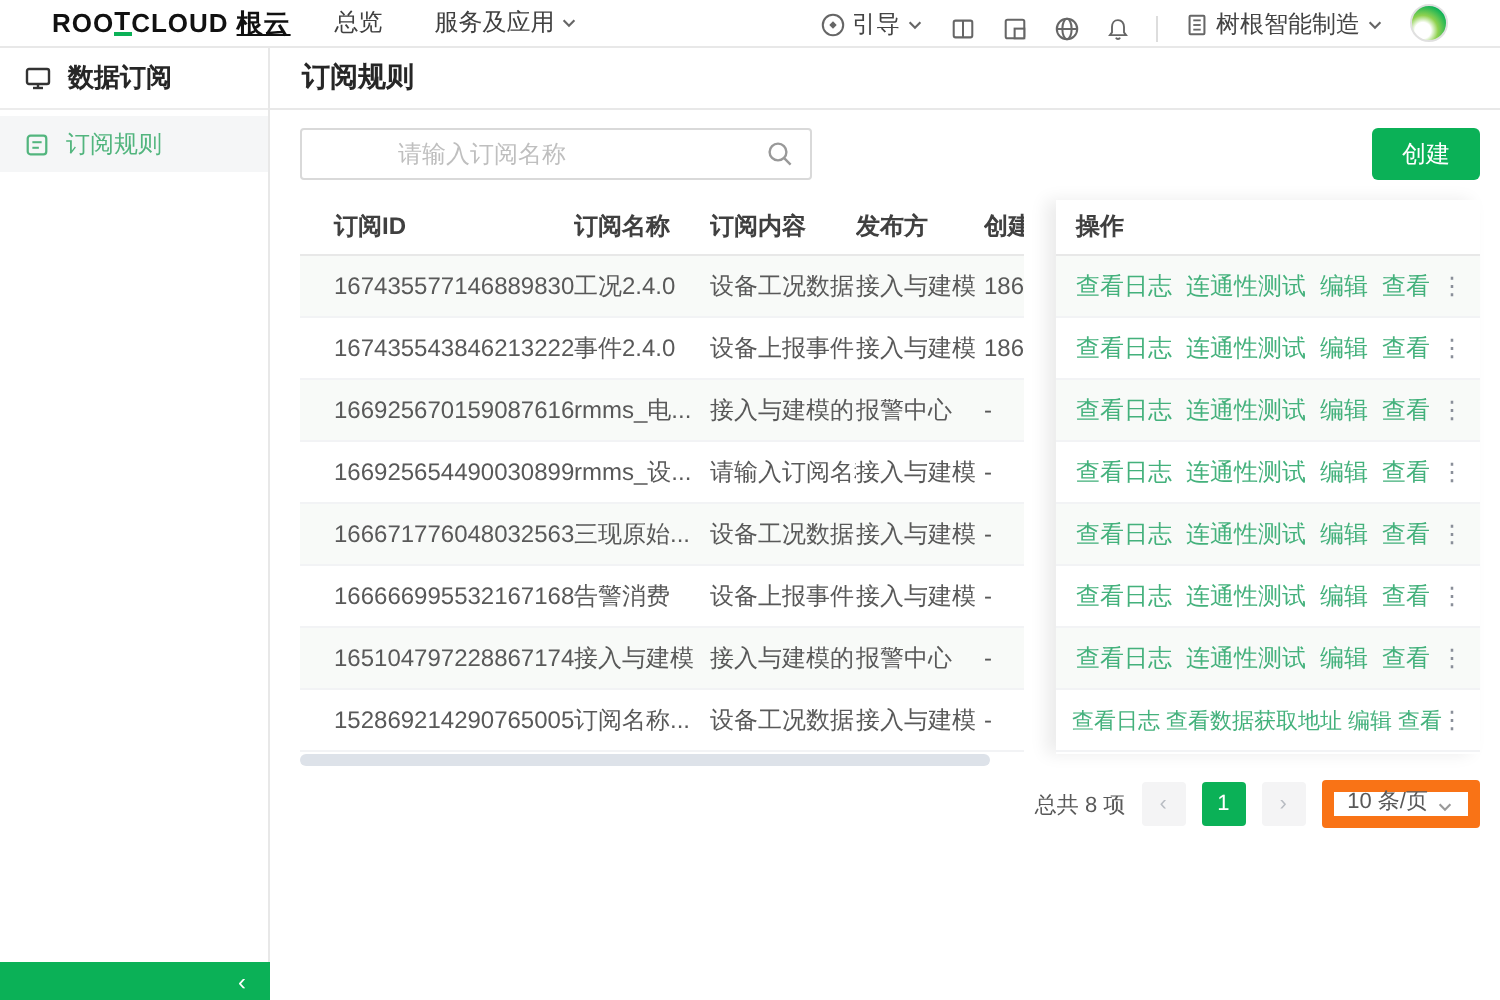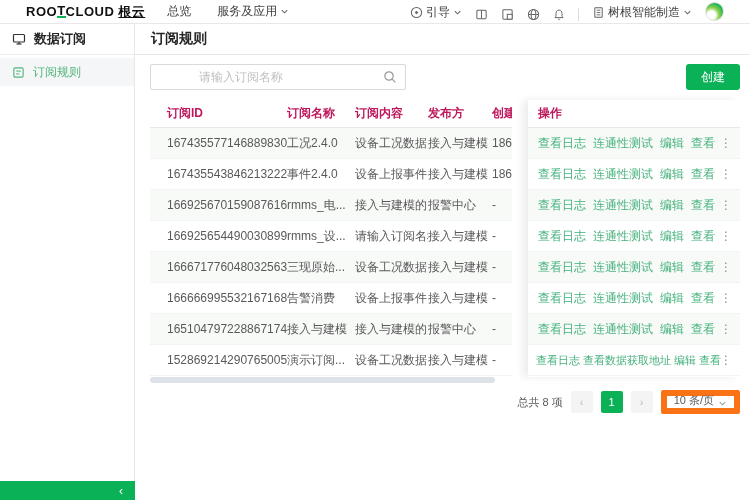--- a/index.html
+++ b/index.html
@@ -45,21 +45,21 @@
   .search-icon-wrap{padding:0 8px;cursor:pointer;display:flex;align-items:center;}
   .create-btn{position:absolute;top:40px;right:10px;width:54px;height:26px;background:#0bb157;
     color:#fff;font-size:12px;border:none;border-radius:3px;cursor:pointer;
     font-family:"Liberation Sans","DejaVu Sans",sans-serif;}
   
   .table{position:absolute;top:76px;left:15px;width:590px;height:277px;}
   .t-left{position:absolute;left:0;top:0;width:362px;height:100%;overflow:hidden;}
   .t-right{position:absolute;right:0;top:0;width:212px;height:100%;background:#fff;
     box-shadow:-5px 0 8px rgba(0,0,0,0.08);}
   .thead{height:28px;display:flex;align-items:center;border-bottom:1px solid #e8e8e8;
-    font-size:12px;font-weight:bold;color:#be185d;}
+    font-size:12px;font-weight:bold;color:#404040;}
   .trow{height:31px;display:flex;align-items:center;border-bottom:1px solid #f2f3f5;
     font-size:12px;color:#595959;}
   .stripe{background:#f8faf8;}
   .cell{white-space:nowrap;overflow:hidden;flex-shrink:0;}
   .c-id{width:137px;padding-left:17px;}
   .c-name{width:68px;}
   .c-content{width:73px;}
   .c-pub{width:64px;}
   .c-created{width:20px;}
   .ophead{padding-left:10px;}
@@ -264,21 +264,21 @@
             </div>
             <div class="trow stripe">
               <div class="cell c-id">1651047972288671745</div>
               <div class="cell c-name">接入与建模</div>
               <div class="cell c-content">接入与建模的...</div>
               <div class="cell c-pub">报警中心</div>
               <div class="cell c-created">-</div>
             </div>
             <div class="trow">
               <div class="cell c-id">1528692142907650050</div>
-              <div class="cell c-name">演示订阅...</div>
+              <div class="cell c-name">订阅名称...</div>
               <div class="cell c-content">设备工况数据</div>
               <div class="cell c-pub">接入与建模</div>
               <div class="cell c-created">-</div>
             </div>
           </div>
       </div>
       <div class="t-right">
         <div class="thead ophead">操作</div>
         <div>
             <div class="trow actions stripe">

